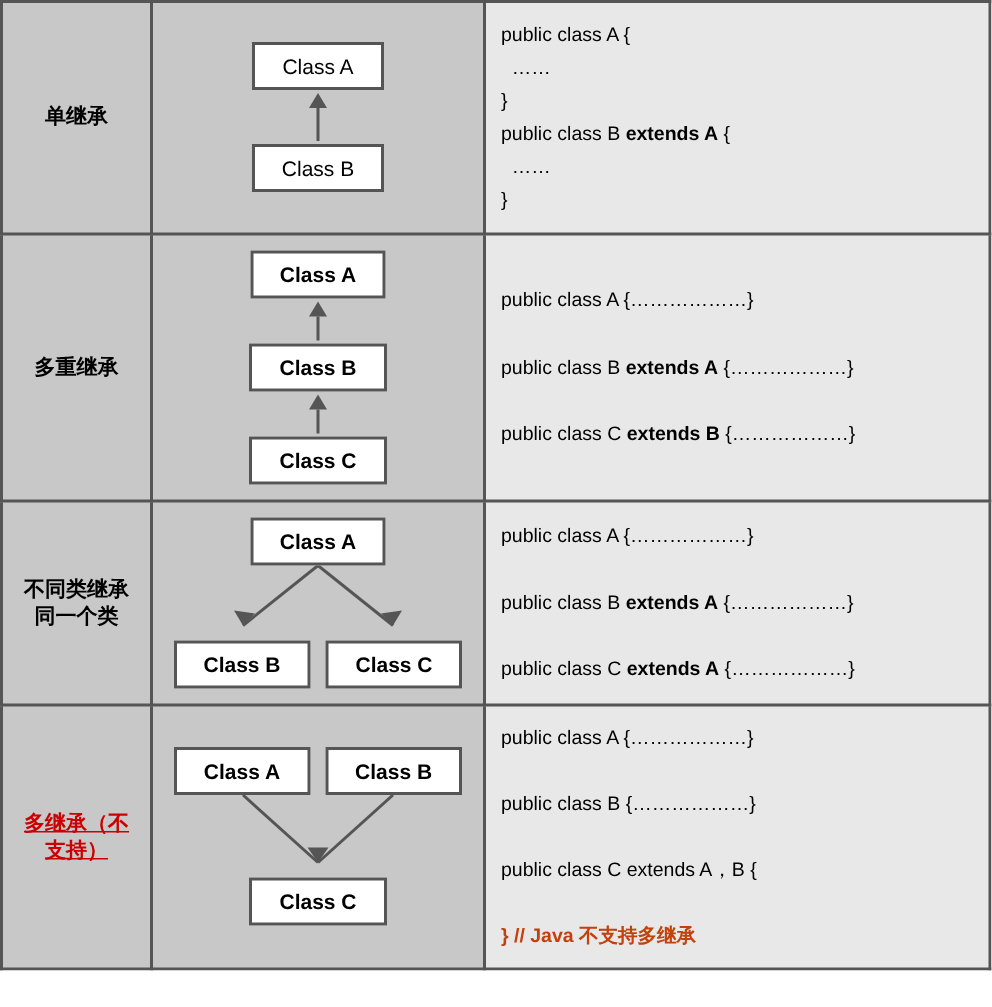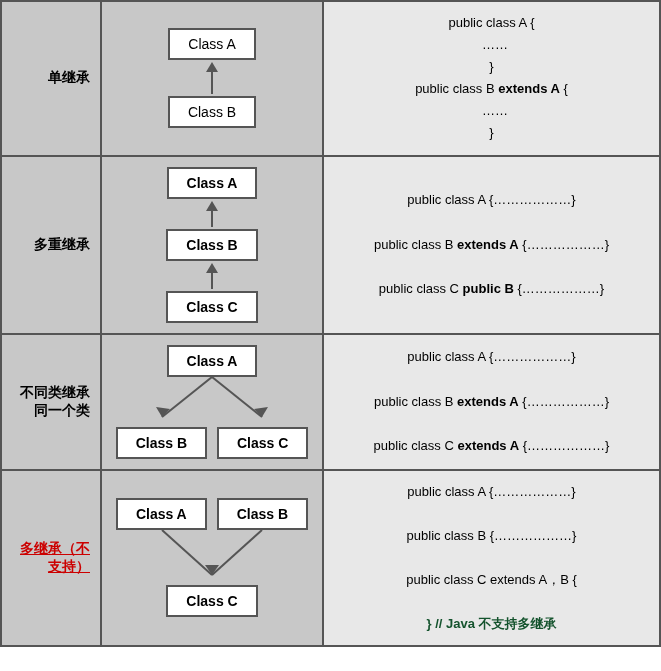--- a/index.html
+++ b/index.html
@@ -17,42 +17,41 @@
     .table td {
       border: 2px solid #555;
       vertical-align: middle;
       padding: 10px;
     }
     .label-cell {
       width: 100px;
       background: #c8c8c8;
       font-size: 14px;
       font-weight: bold;
-      text-align: right;
+      text-align: center;
       vertical-align: middle;
       padding: 10px 8px;
     }
     .label-cell.red-label {
       color: #cc0000;
       text-decoration: underline;
     }
     .diagram-cell {
       width: 212px;
       background: #c8c8c8;
       text-align: center;
       vertical-align: middle;
       padding: 10px;
     }
     .code-cell {
       background: #e8e8e8;
       vertical-align: middle;
       padding: 10px 14px;
       font-size: 13px;
       line-height: 1.7;
-      text-align: center;
     }
     .class-box {
       display: inline-block;
       background: #fff;
       border: 2px solid #555;
       padding: 6px 18px;
       font-size: 14px;
       font-weight: normal;
       min-width: 80px;
       text-align: center;
@@ -77,21 +76,21 @@
       background: #555;
       height: 18px;
     }
     .arrow-head-up {
       width: 0;
       height: 0;
       border-left: 6px solid transparent;
       border-right: 6px solid transparent;
       border-bottom: 10px solid #555;
     }
-    .code-red { color: #14532d; font-weight: bold; }
+    .code-red { color: #c2410c; font-weight: bold; }
     .row-boxes {
       display: flex;
       flex-direction: row;
       justify-content: center;
       gap: 10px;
     }
     
     .row4-diagram {
       display: flex;
       flex-direction: column;
@@ -141,21 +140,21 @@
           <div class="arrow-line" style="height:16px;"></div>
         </div>
         <div class="class-box bold-text">Class C</div>
       </div>
     </td>
     <td class="code-cell">
       <div>public class A {………………}</div>
       <div>&nbsp;</div>
       <div>public class B <span style="font-weight:bold;">extends A</span> {………………}</div>
       <div>&nbsp;</div>
-      <div>public class C <span style="font-weight:bold;">public B</span> {………………}</div>
+      <div>public class C <span style="font-weight:bold;">extends B</span> {………………}</div>
     </td>
   </tr>
 
   <tr>
     <td class="label-cell">不同类继承同一个类</td>
     <td class="diagram-cell">
       <div style="display:flex;flex-direction:column;align-items:center;">
         <div class="class-box bold-text">Class A</div>
 
         <div style="position:relative;width:160px;height:50px;">

